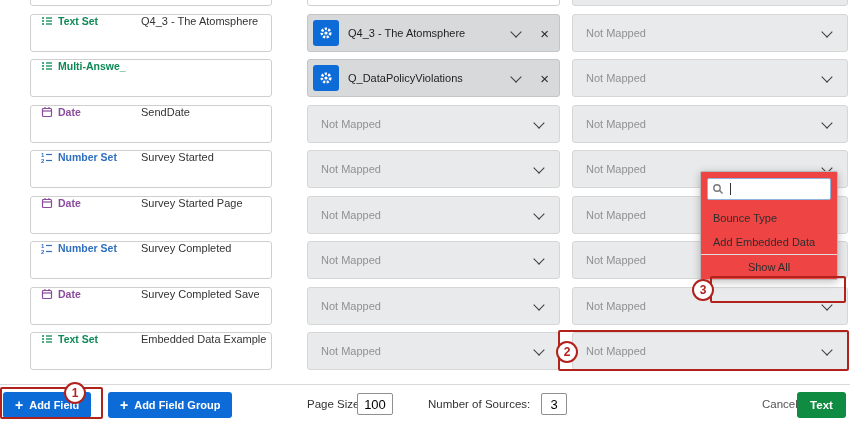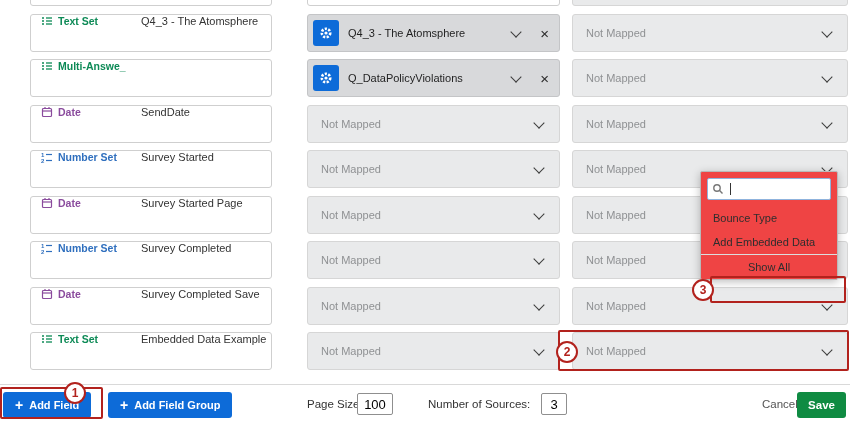--- a/index.html
+++ b/index.html
@@ -296,21 +296,21 @@
     </button>
     <button class="btn-blue" style="left:108px;">
       <span class="plus">+</span>
       <span>Add Field Group</span>
     </button>
     <span class="flabel" style="left:299px;padding-left:8px;">Page Size:</span>
     <input class="finput" style="left: 357px; width: 36px;" value="100">
     <span class="flabel" style="left:428px;">Number of Sources:</span>
     <input class="finput" style="left: 541px; width: 26px;" value="3">
     <span class="cancel">Cancel</span>
-    <button class="btn-save">Save</button>
+    <button class="btn-save">Text</button>
   </div>
 
   <div class="ann-rect" style="left:0;top:387px;width:103px;height:32px;"></div>
   <div class="ann-rect" style="left:558px;top:330px;width:291px;height:41px;"></div>
   <div class="ann-rect" style="left:710px;top:276px;width:136px;height:27px;"></div>
   <div class="ann-circle" style="left:64px;top:382px;">1</div>
   <div class="ann-circle" style="left:556px;top:341px;">2</div>
   <div class="ann-circle" style="left:692px;top:279px;">3</div>
 
 </div>

